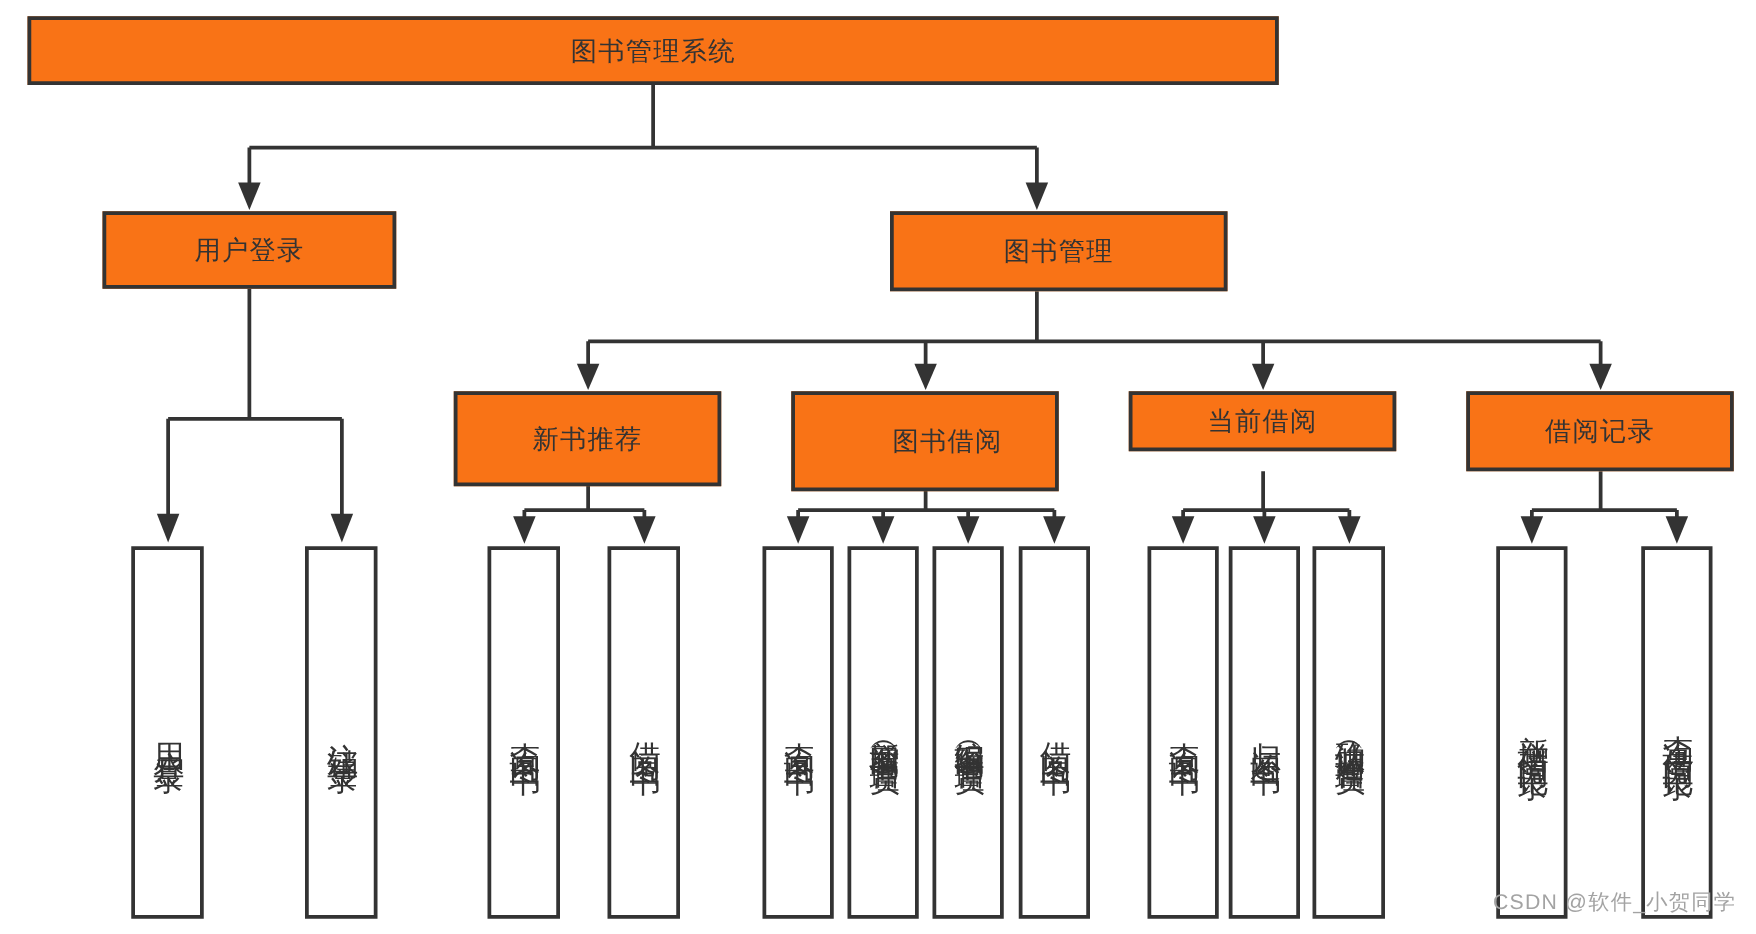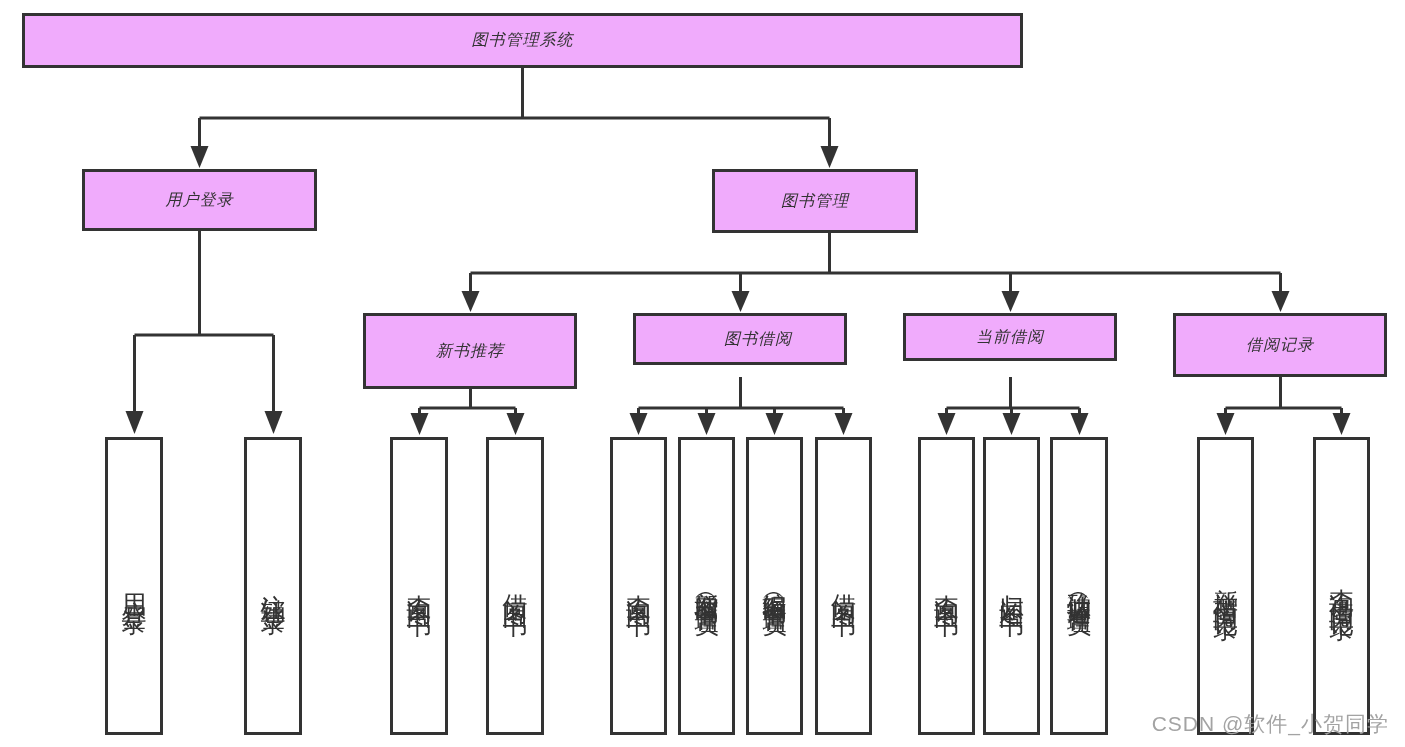--- a/index.html
+++ b/index.html
@@ -8,26 +8,25 @@
     width:1405px;height:747px;
     background:#ffffff;
     font-family:"Liberation Sans","DejaVu Sans",sans-serif;
     overflow:hidden;
   }
   #wires{position:absolute;left:0;top:0;}
   .hbox{
     position:absolute;
     box-sizing:border-box;
     border:3px solid #333333;
-    background:#f0abfc;
+    background:#f97316;
     display:flex;align-items:center;justify-content:center;
-    font-size:16px;color:#333333;
+    font-size:21px;color:#333333;
     letter-spacing:1px;
     z-index:2;
-    font-style:italic;
   }
   .vbox{
     position:absolute;
     box-sizing:border-box;
     width:58px;height:298px;
     border:3px solid #333333;
     background:#ffffff;
     display:flex;align-items:center;justify-content:center;
     z-index:2;
   }
@@ -36,21 +35,21 @@
     text-orientation:mixed;
     font-size:25px;color:#333333;
     letter-spacing:6px;
     line-height:1;
     white-space:nowrap;
   }
   .vtext-long{letter-spacing:3px;font-size:24px;}
   .watermark{
     position:absolute;
     right:16px;top:710px;
-    font-size:21px;
+    font-size:17px;
     color:#a3a3a3;
     letter-spacing:1px;
     z-index:3;
   }
 </style>
 </head>
 <body>
 
 <div id="stage">
 
@@ -94,28 +93,28 @@
     </g>
   </svg>
 
   <div class="hbox" style="left:22px;top:13px;width:1001px;height:55px;">
     <span>图书管理系统</span>
   </div>
 
   <div class="hbox" style="left:82px;top:169px;width:235px;height:62px;">
     <span>用户登录</span>
   </div>
-  <div class="hbox" style="left:712px;top:169px;width:206px;height:64px;">
+  <div class="hbox" style="left:712px;top:169px;width:270px;height:64px;">
     <span>图书管理</span>
   </div>
 
   <div class="hbox" style="left:363px;top:313px;width:214px;height:76px;">
     <span>新书推荐</span>
   </div>
-  <div class="hbox" style="left:633px;top:313px;width:214px;height:52px;padding-left:36px;">
+  <div class="hbox" style="left:633px;top:313px;width:214px;height:80px;padding-left:36px;">
     <span>图书借阅</span>
   </div>
   <div class="hbox" style="left:903px;top:313px;width:214px;height:48px;">
     <span>当前借阅</span>
   </div>
   <div class="hbox" style="left:1173px;top:313px;width:214px;height:64px;">
     <span>借阅记录</span>
   </div>
 
   <div class="vbox" style="left:105px;top:437px;">

